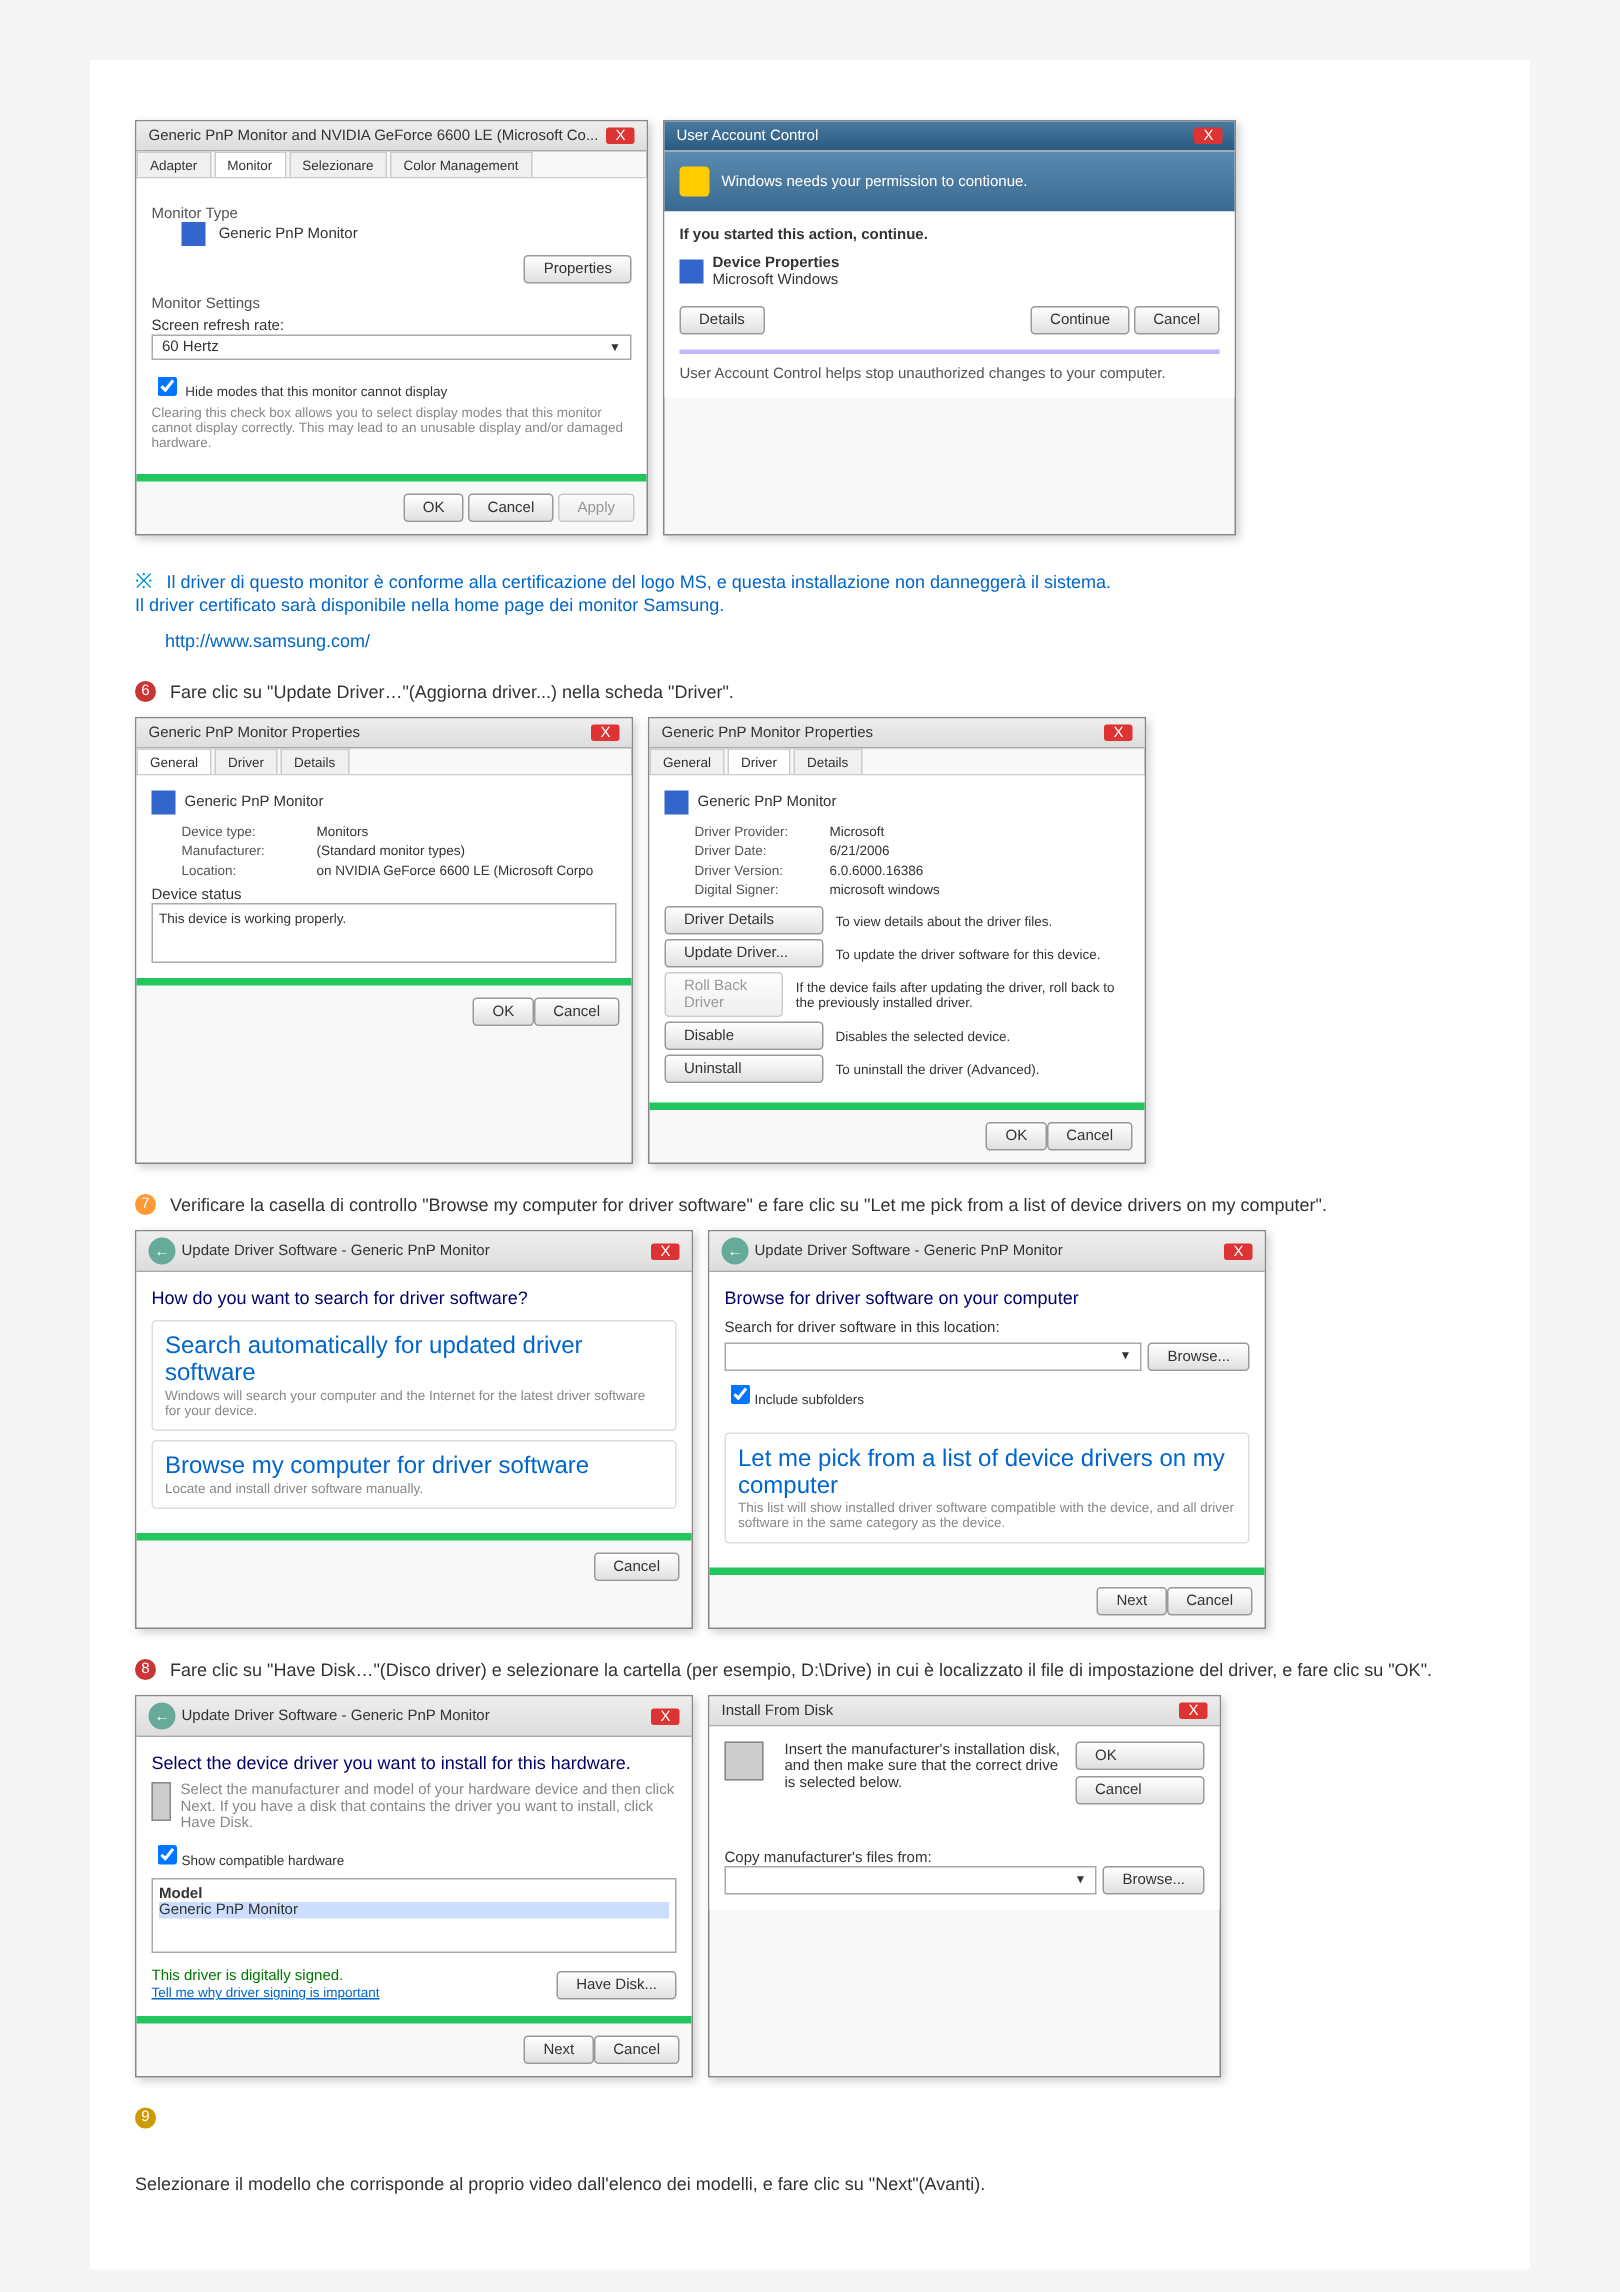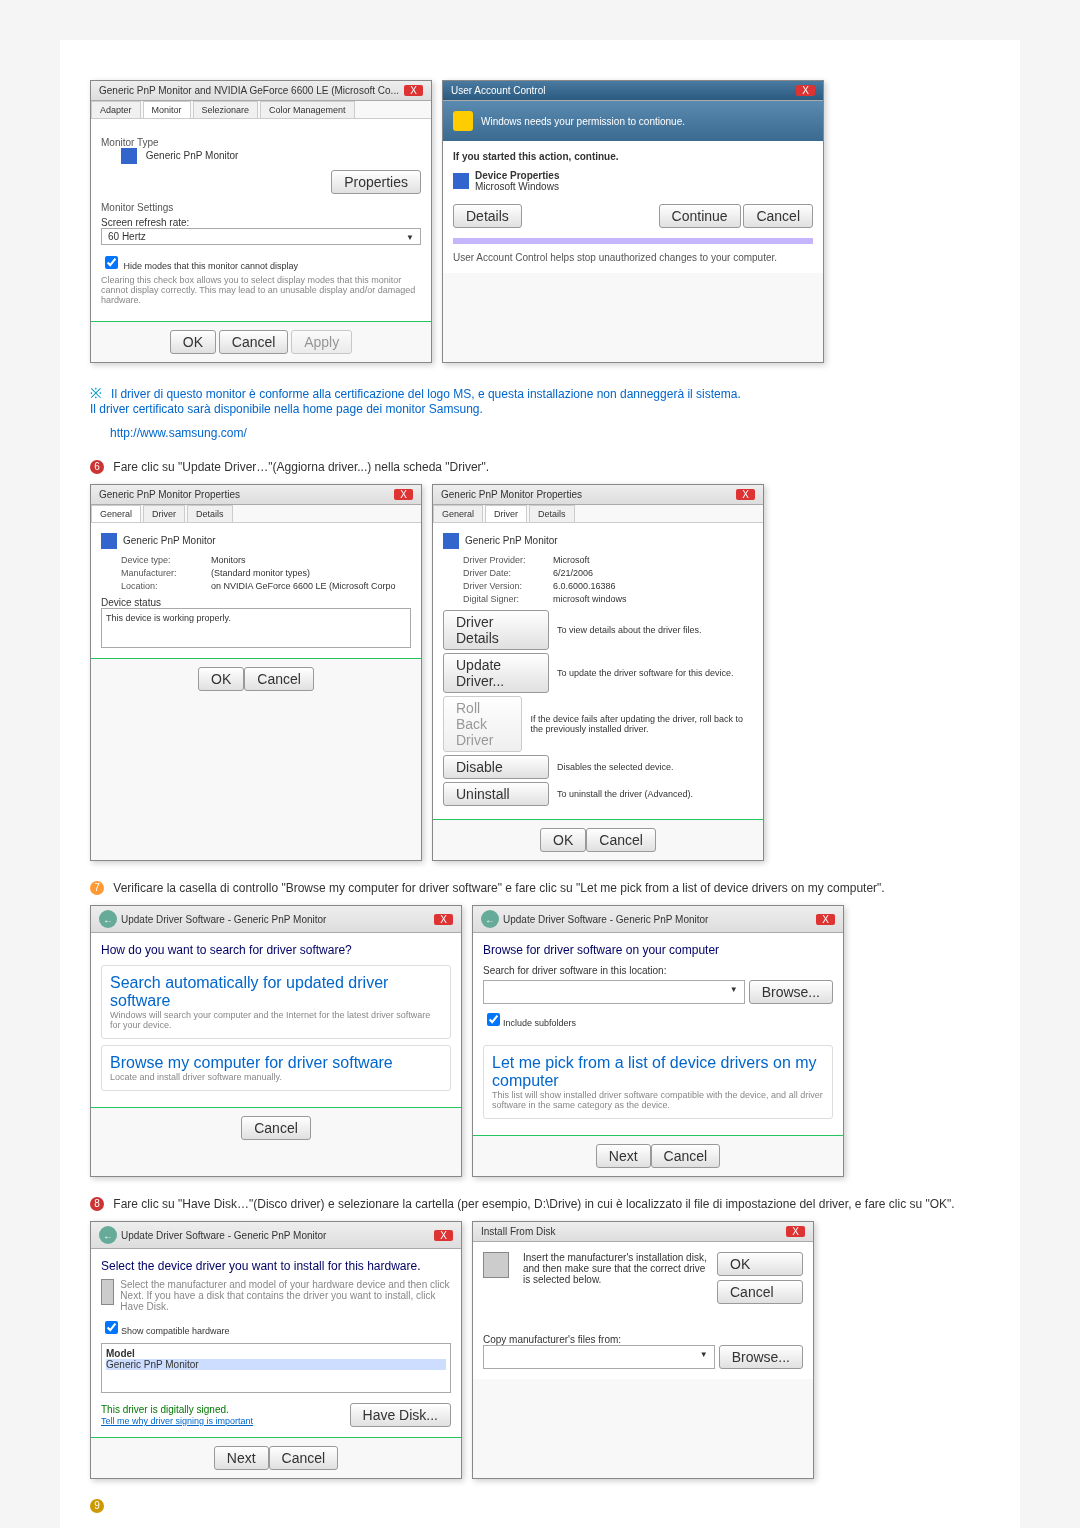--- a/index.html
+++ b/index.html
@@ -51,29 +51,29 @@
     .win-body { padding: 10px; background: #fff; }
     .tabs { display: flex; border-bottom: 1px solid #ccc; font-size: 9px; }
     .tab { padding: 3px 8px; border: 1px solid #ccc; border-bottom: none; background: #f0f0f0; margin-right: 2px; }
     .tab.active { background: #fff; }
     .btn {
       display: inline-block;
       padding: 3px 12px;
       border: 1px solid #999;
       background: linear-gradient(#fff, #e0e0e0);
       border-radius: 3px;
-      font-size: 14px;
+      font-size: 10px;
       cursor: pointer;
     }
     .section { margin: 8px 0; }
     .label { color: #555; }
     .row { display: flex; margin: 3px 0; font-size: 9px; }
     .row-label { width: 90px; color: #555; }
     .row-val { flex: 1; }
-    .footer { text-align: center; padding: 8px; border-top: 1px solid #22c55e; }
+    .footer { text-align: right; padding: 8px; border-top: 5px solid #22c55e; }
     .uac-banner { background: linear-gradient(#5a8ab0, #3a6a90); color: #fff; padding: 10px; display: flex; align-items: center; }
     .shield-icon { width: 20px; height: 20px; background: #ffcc00; margin-right: 8px; border-radius: 3px; }
     .option-box { border: 1px solid #ddd; padding: 8px; margin: 6px 0; border-radius: 3px; }
     .opt-title { color: #0066cc; font-size: 16px; }
     .opt-desc { color: #888; font-size: 9px; }
     .link-small { color: #0066cc; font-size: 9px; text-decoration: underline; margin-top: 24px; }
     .dropdown { border: 1px solid #aaa; padding: 2px 6px; background: #fff; display: flex; justify-content: space-between; width: 180px; }
     .chevron::after { content: "▼"; font-size: 8px; }
     .back-btn { background: #6a9; color: #fff; border-radius: 50%; width: 18px; height: 18px; display: inline-flex; align-items: center; justify-content: center; margin-right: 4px; }
     .disk-icon { width: 24px; height: 24px; background: #ccc; border: 1px solid #888; display: inline-block; vertical-align: middle; margin-right: 6px; }
@@ -148,21 +148,21 @@
             <div>Microsoft Windows</div>
           </div>
         </div>
         <div style="display:flex; justify-content:space-between; align-items:center; margin-top:12px;">
           <span class="btn">Details</span>
           <div>
             <span class="btn">Continue</span>
             <span class="btn">Cancel</span>
           </div>
         </div>
-        <div style="border-top:6px solid #c4b5fd; margin-top:10px; padding-top:8px; color:#555;">User Account Control helps stop unauthorized changes to your computer.</div>
+        <div style="border-top:3px solid #c4b5fd; margin-top:10px; padding-top:8px; color:#555;">User Account Control helps stop unauthorized changes to your computer.</div>
       </div>
     </div>
   </div>
 
   <div class="step">
     <span class="mark-x">※</span>
     <span class="note-text">
       <span>Il driver di questo monitor è conforme alla certificazione del logo MS, e questa installazione non danneggerà il sistema.</span><br>
       <span>Il driver certificato sarà disponibile nella home page dei monitor Samsung.</span>
     </span>

